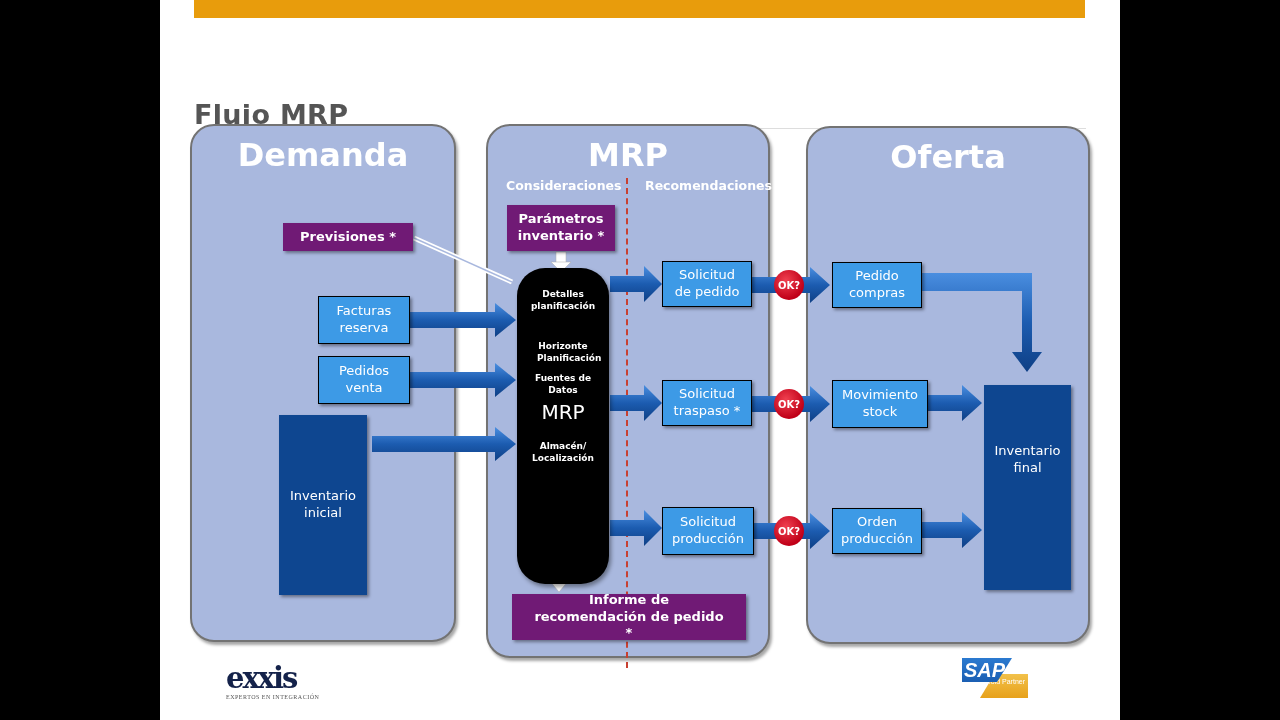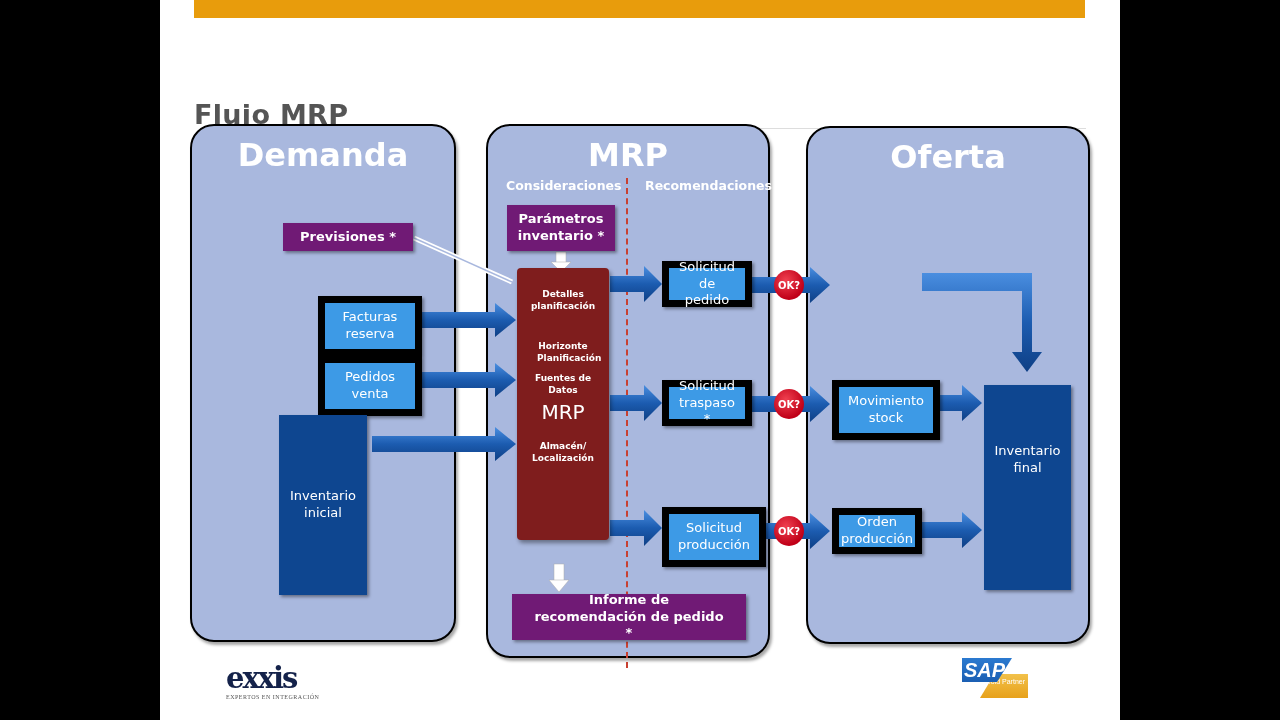--- a/index.html
+++ b/index.html
@@ -1,28 +1,28 @@
 <!DOCTYPE html>
 <html><head>
 <meta charset="utf-8">
 <style>
   html,body{margin:0;padding:0;}
   body{width:1280px;height:720px;background:#000;position:relative;overflow:hidden;font-family:"DejaVu Sans",sans-serif;}
   .slide{position:absolute;left:160px;top:0;width:960px;height:720px;background:#fff;}
   .topbar{position:absolute;left:34px;top:0;width:891px;height:18px;background:#e89c0c;}
   .title{position:absolute;left:34px;top:56px;font-size:27px;font-weight:bold;color:#555;letter-spacing:0.3px;margin-top:43px;}
   .hr{position:absolute;left:460px;top:128px;width:466px;height:1px;background:#ddd;}
-  .panel{position:absolute;background:#a9b8de;border:2px solid #000000;border-radius:24px;box-shadow:2px 3px 3px rgba(0,0,0,0.35);}
+  .panel{position:absolute;background:#a9b8de;border:2px solid #737373;border-radius:24px;box-shadow:2px 3px 3px rgba(0,0,0,0.35);}
   .panel-title{position:absolute;width:100%;text-align:center;top:10px;font-size:32px;font-weight:bold;color:#fff;}
   .sub{position:absolute;font-size:12.5px;font-weight:bold;color:#fff;text-align:right;}
   .box{position:absolute;display:flex;align-items:center;justify-content:center;text-align:center;color:#fff;box-shadow:2px 2px 3px rgba(0,0,0,0.4);line-height:1.3;}
-  .blue{background:#3d9ae6;border:7px solid #000000;font-size:13px;}
+  .blue{background:#3d9ae6;border:1px solid #000000;font-size:13px;}
   .orange{background:#701a75;font-weight:bold;font-size:13px;}
   .dark{background:#0e4690;font-size:13px;}
-  .mrp-core{position:absolute;left:357px;top:268px;width:92px;height:272px;background:#7f1d1d;border-radius:4px;box-shadow:2px 3px 4px rgba(0,0,0,0.4);color:#fff;text-align:center;}
+  .mrp-core{position:absolute;left:357px;top:268px;width:92px;height:316px;background:#000000;border-radius:28px;box-shadow:2px 3px 4px rgba(0,0,0,0.4);color:#fff;text-align:center;}
   .mrp-core .t{position:absolute;width:100%;font-size:9px;font-weight:bold;line-height:1.35;}
   .mrp-core .big{position:absolute;width:100%;font-size:20px;top:132px;}
   .ok{position:absolute;width:30px;height:30px;border-radius:50%;background:radial-gradient(circle at 40% 35%,#f04050,#c00018 70%);color:#fff;font-size:10px;font-weight:bold;display:flex;align-items:center;justify-content:center;}
   svg.arrows{position:absolute;left:0;top:0;width:960px;height:720px;pointer-events:none;}
   .dash{position:absolute;left:466px;top:178px;width:0;height:490px;border-left:2px dashed #c84030;}
   .logo-exxis{position:absolute;left:66px;top:664px;}
   .logo-exxis .word{font-family:"DejaVu Serif",serif;font-size:29px;font-weight:bold;color:#14224a;letter-spacing:-2px;line-height:1;}
   .logo-exxis .tag{font-family:"Liberation Serif",serif;font-size:6px;color:#555;letter-spacing:0.5px;margin-top:1px;}
   .logo-sap{position:absolute;left:802px;top:658px;width:66px;height:40px;}
   .sap-blue{position:absolute;left:0;top:0;width:50px;height:24px;background:linear-gradient(#2b7ad0,#1b5fb3);clip-path:polygon(0 0,100% 0,70% 100%,0 100%);color:#fff;font-weight:bold;font-size:20px;font-family:"Liberation Sans",sans-serif;line-height:24px;padding-left:2px;box-sizing:border-box;font-style:italic;}
@@ -136,20 +136,21 @@
   <div class="box orange" style="left:352px;top:594px;width:234px;height:46px;padding:0 20px;box-sizing:border-box;">Informe de recomendación de pedido *</div>
 
   <div class="box blue" style="left:502px;top:261px;width:90px;height:46px;padding:0 6px;box-sizing:border-box;">Solicitud de pedido</div>
   <div class="box blue" style="left:502px;top:380px;width:90px;height:46px;padding:0 10px;box-sizing:border-box;">Solicitud traspaso *</div>
   <div class="box blue" style="left:502px;top:507px;width:90px;height:46px;">Solicitud producción</div>
 
   <div class="ok" style="left:614px;top:270px;">OK?</div>
   <div class="ok" style="left:614px;top:389px;">OK?</div>
   <div class="ok" style="left:614px;top:516px;">OK?</div>
 
+  <div class="box blue" style="left:672px;top:262px;width:90px;height:46px;padding:0 14px;box-sizing:border-box;">Pedido compras</div>
   <div class="box blue" style="left:672px;top:508px;width:90px;height:46px;padding:0 6px;box-sizing:border-box;">Orden producción</div>
   <div class="box blue" style="left:672px;top:380px;width:94px;height:46px;">Movimiento stock</div>
   <div class="box dark" style="left:824px;top:385px;width:87px;height:205px;align-items:flex-start;padding:58px 2px 0;box-sizing:border-box;">Inventario final</div>
 
   <div class="logo-exxis">
     <div class="word">exxis</div>
     <div class="tag">EXPERTOS EN INTEGRACIÓN</div>
   </div>
   <div class="logo-sap">
     <div class="sap-gold">Gold Partner</div>

